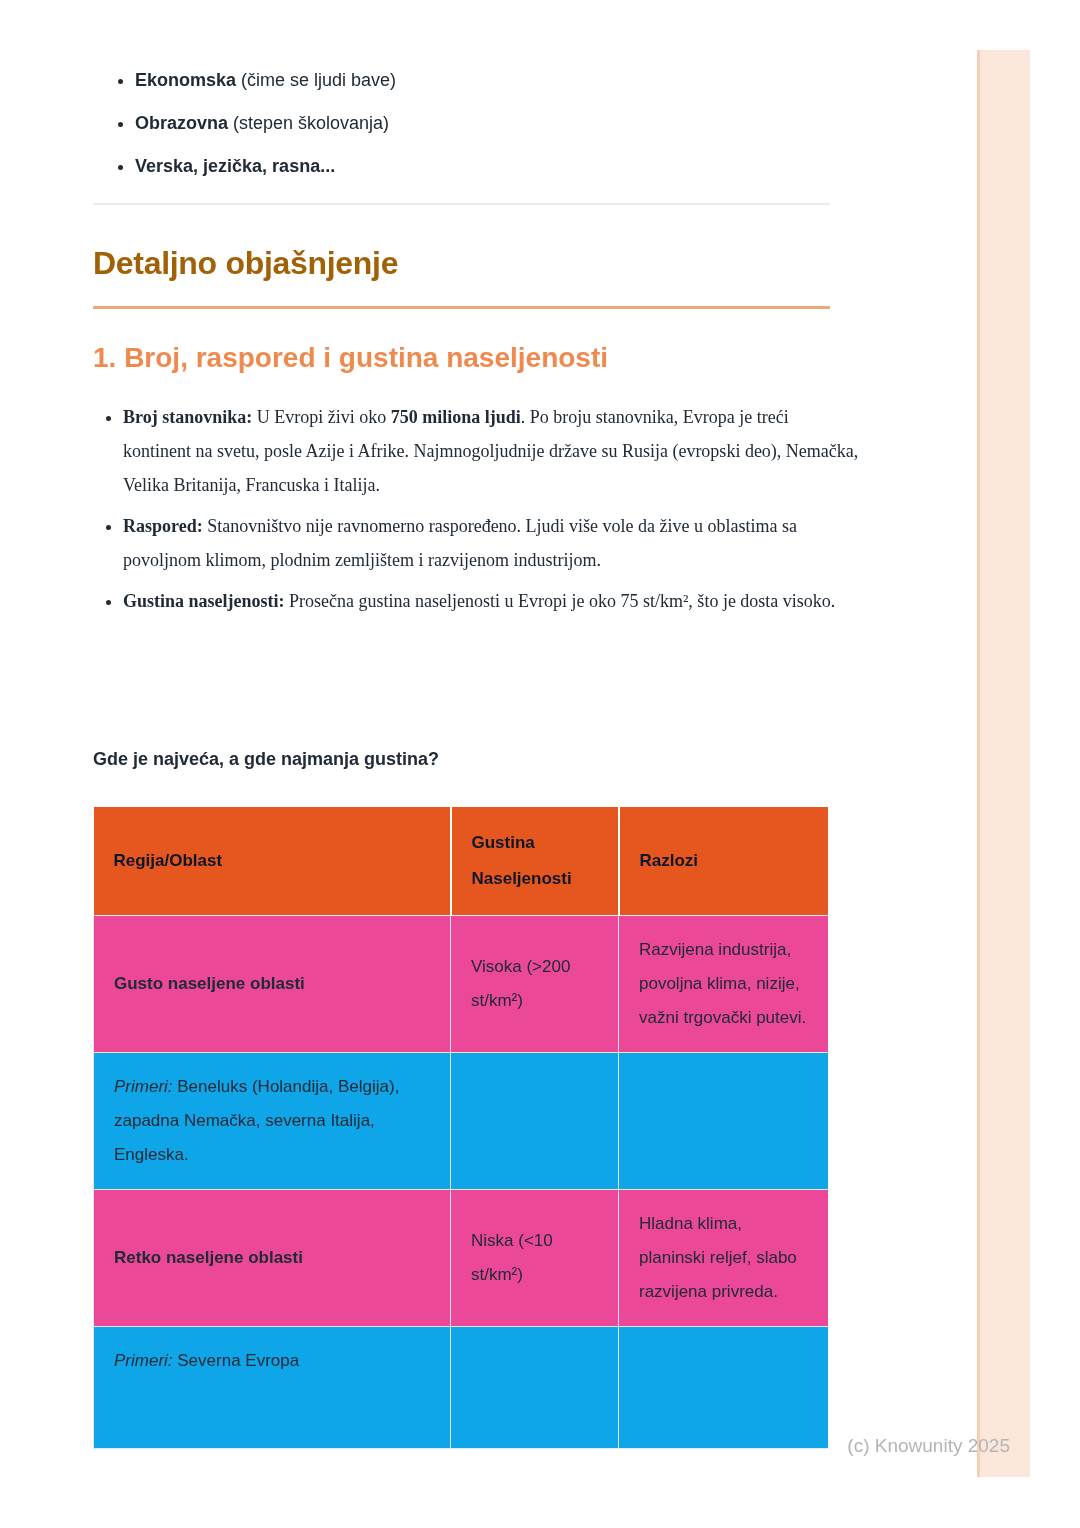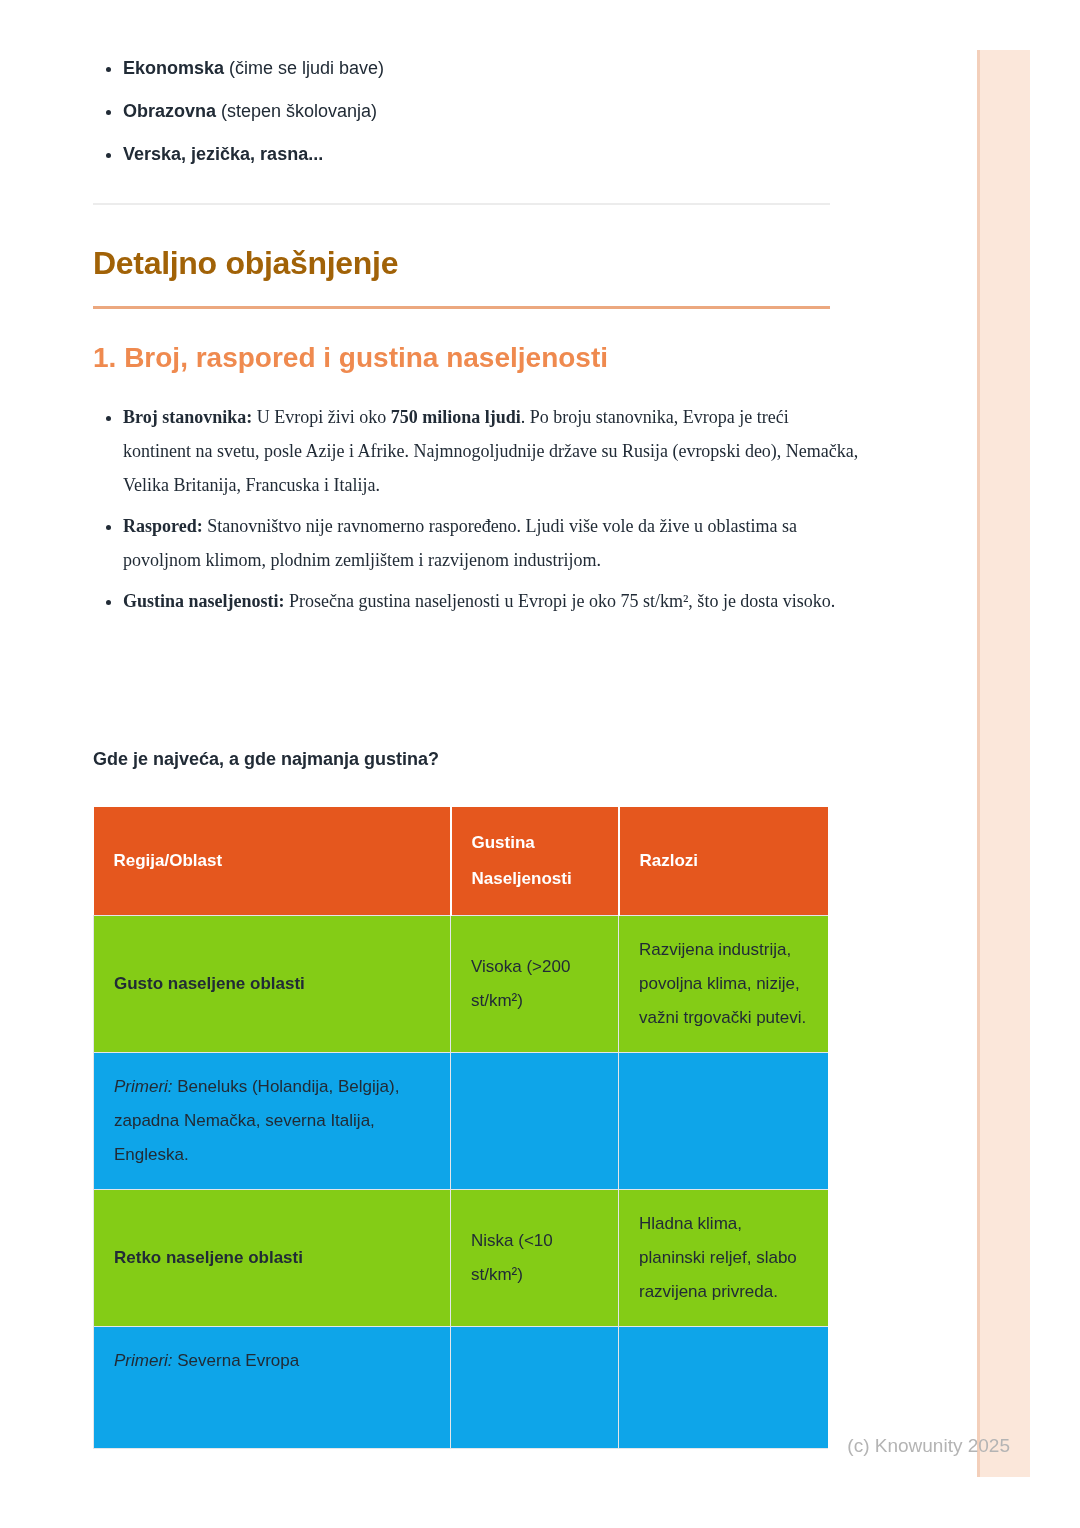--- a/index.html
+++ b/index.html
@@ -11,21 +11,21 @@
     color:#212b36;
     overflow:hidden;
   }
   .stripe {
     position:absolute; left:977px; top:50px; width:53px; height:1427px;
     background:#fbe7da;
     box-shadow: inset 3px 0 0 #f3cfba;
   }
   .content { position:absolute; left:93px; top:0; width:737px; }
 
-  ul.intro-list { position:absolute; top:51px; left:0; width:737px; margin:0; padding:0 0 0 30px; list-style:disc; }
+  ul.intro-list { position:absolute; top:51px; left:0; width:737px; margin:12px; padding:0 0 0 30px; list-style:disc; }
   ul.intro-list li { font-size:18px; line-height:34px; margin-bottom:9px; }
 
   .divider { position:absolute; top:203px; left:0; width:737px; height:2px; background:#ececec; }
 
   .h2 {
     position:absolute; top:244px; left:0; margin:0;
     font-size:32px; line-height:38px; font-weight:700;
     color:#a16207; letter-spacing:-0.3px;text-align:center;
   }
   .h2-underline { position:absolute; top:306px; left:0; width:737px; height:3px; background:#eca87f; }
@@ -40,31 +40,31 @@
   ul.body-list li { font-size:18px; line-height:34px; margin-bottom:7px; }
 
   .bold { font-weight:700; }
   .italic { font-style:italic; }
 
   .question { position:absolute; top:746px; left:0; margin:0; font-size:18px; line-height:26px; font-weight:700; }
 
   .table-wrap { position:absolute; top:807px; left:0; width:735px; height:670px; overflow:hidden; }
   table.density-table { border-collapse:collapse; width:735px; table-layout:fixed; }
   .density-table thead th {
-    background:#e5571e; color:#ffffff;
+    background:#e5571e; color:#0f172a;
     font-size:17px; line-height:36px; font-weight:700; text-align:left;
     padding:18px 20px; vertical-align:middle;
     border-right:2px solid #ffffff;
   }
   .density-table thead th:last-child { border-right:none; }
   .density-table tbody td {
     font-size:17px; line-height:34px;
     padding:17px 20px; vertical-align:middle;
     border:1px solid #e3e6ea;
-    background:#84cc16;
+    background:#ec4899;
   }
   .density-table tbody tr.alt td { background:#0ea5e9; }
   .density-table tbody tr:last-child td { padding-bottom:70px; }
 
   .footer {
     position:absolute; top:1438px; right:70px;
     font-size:19px; line-height:16px; color:#b4b4b4;
   }
 </style>
 </head>

